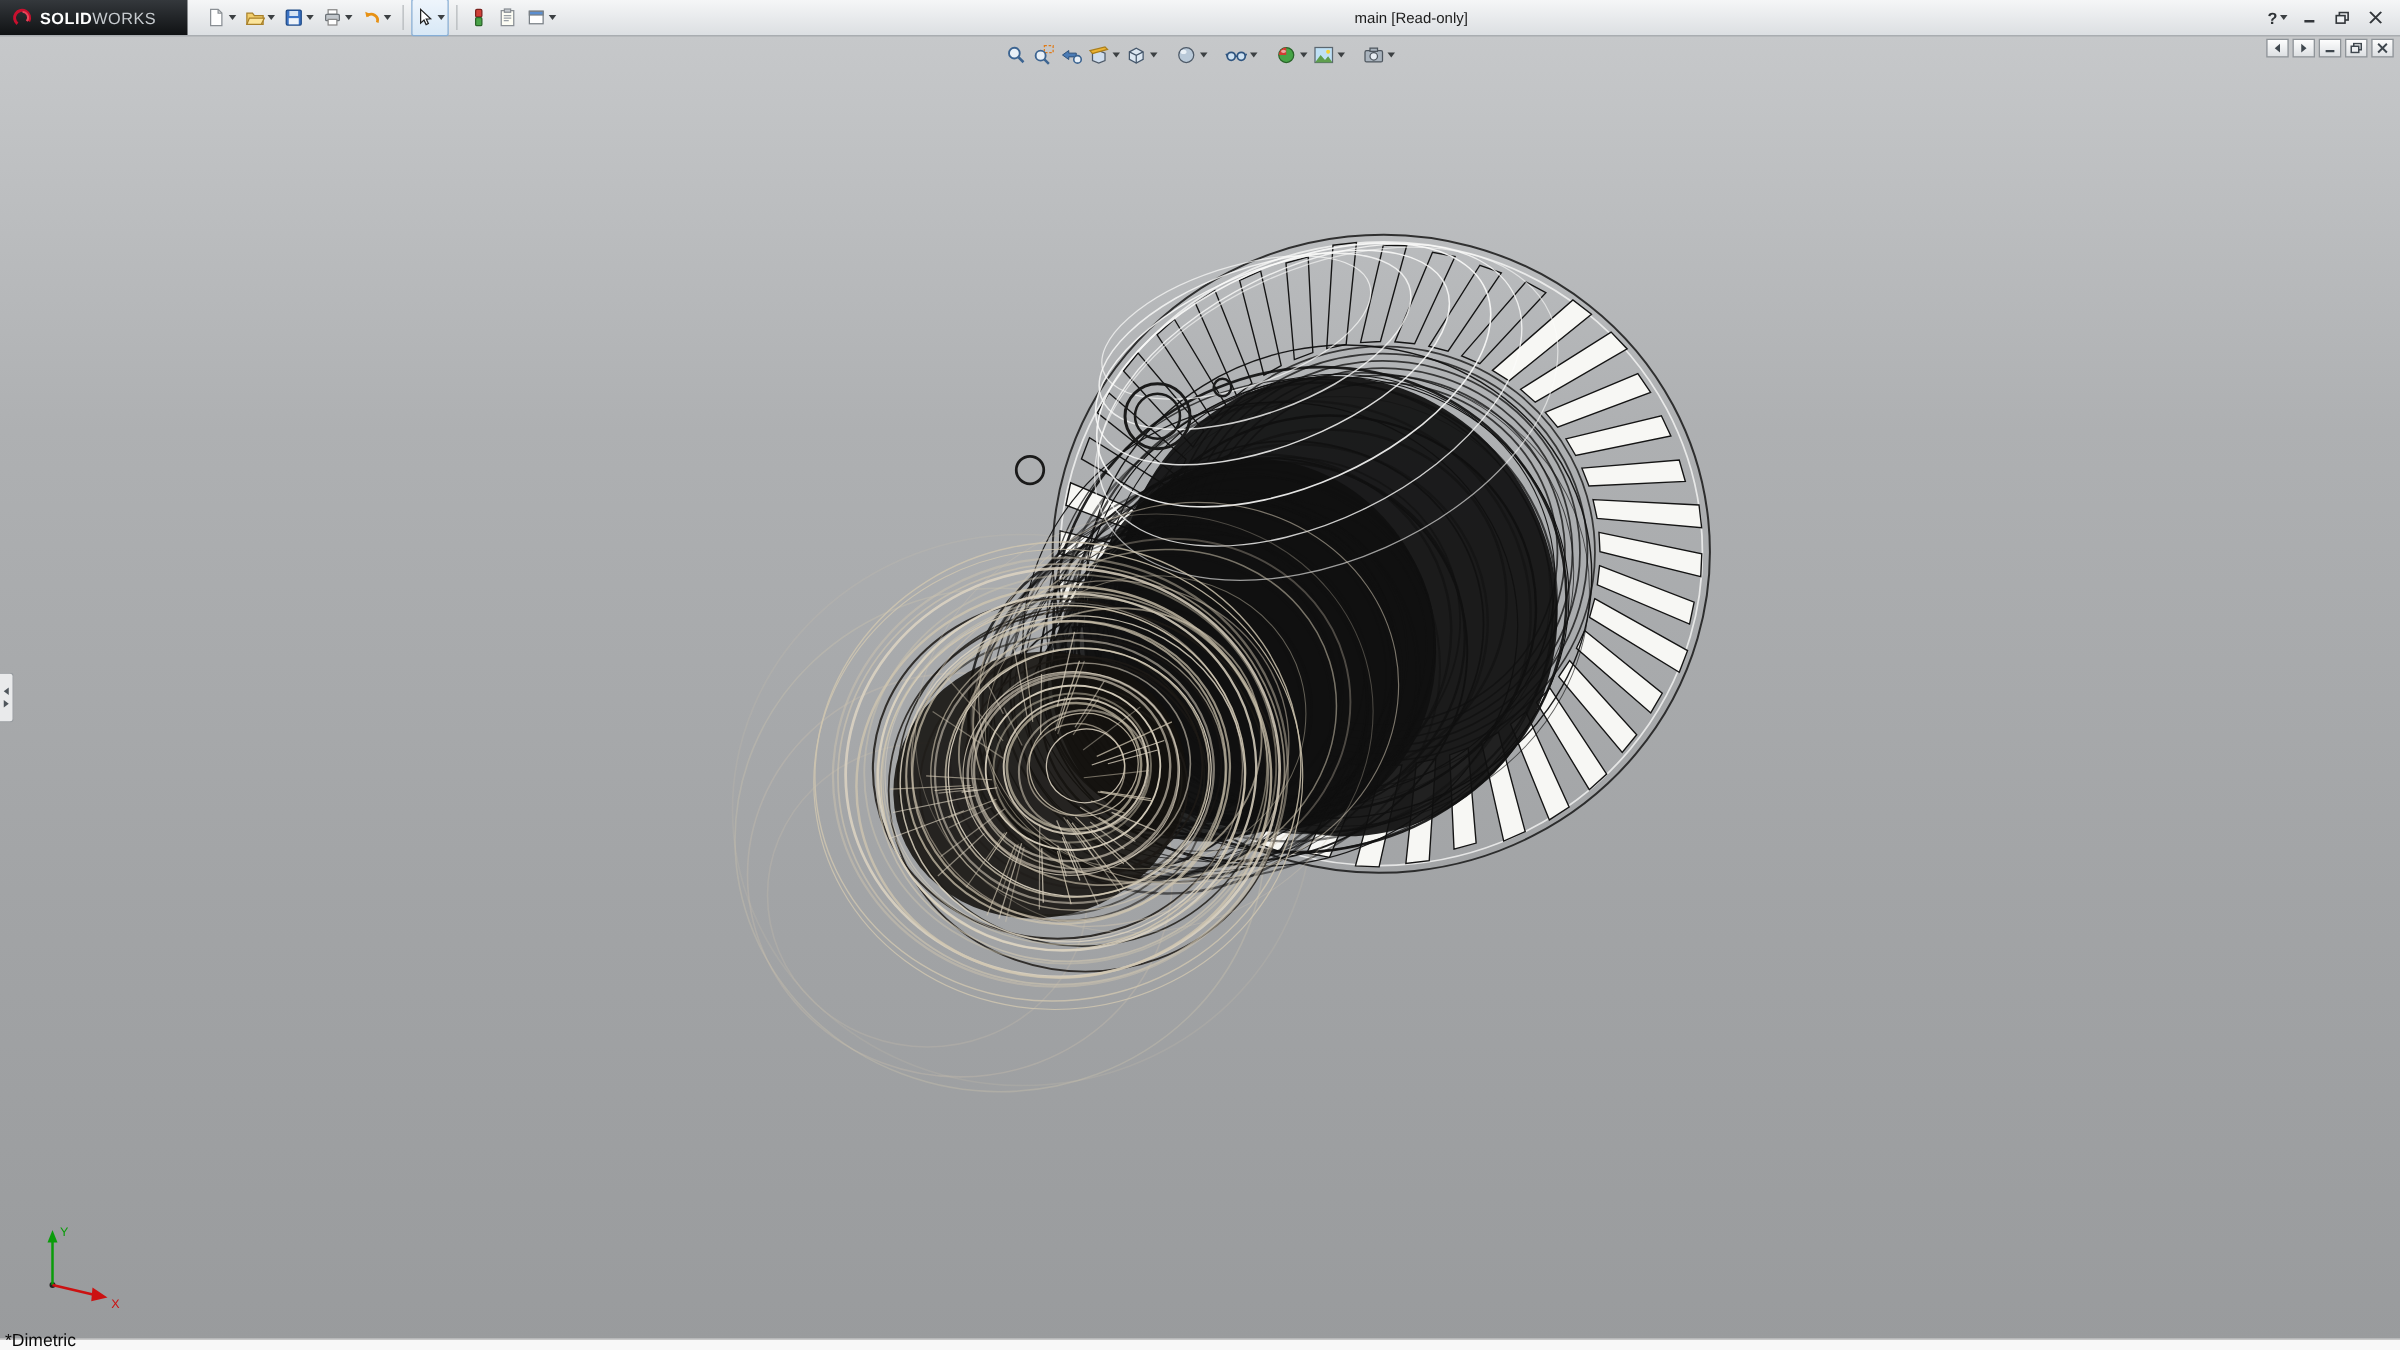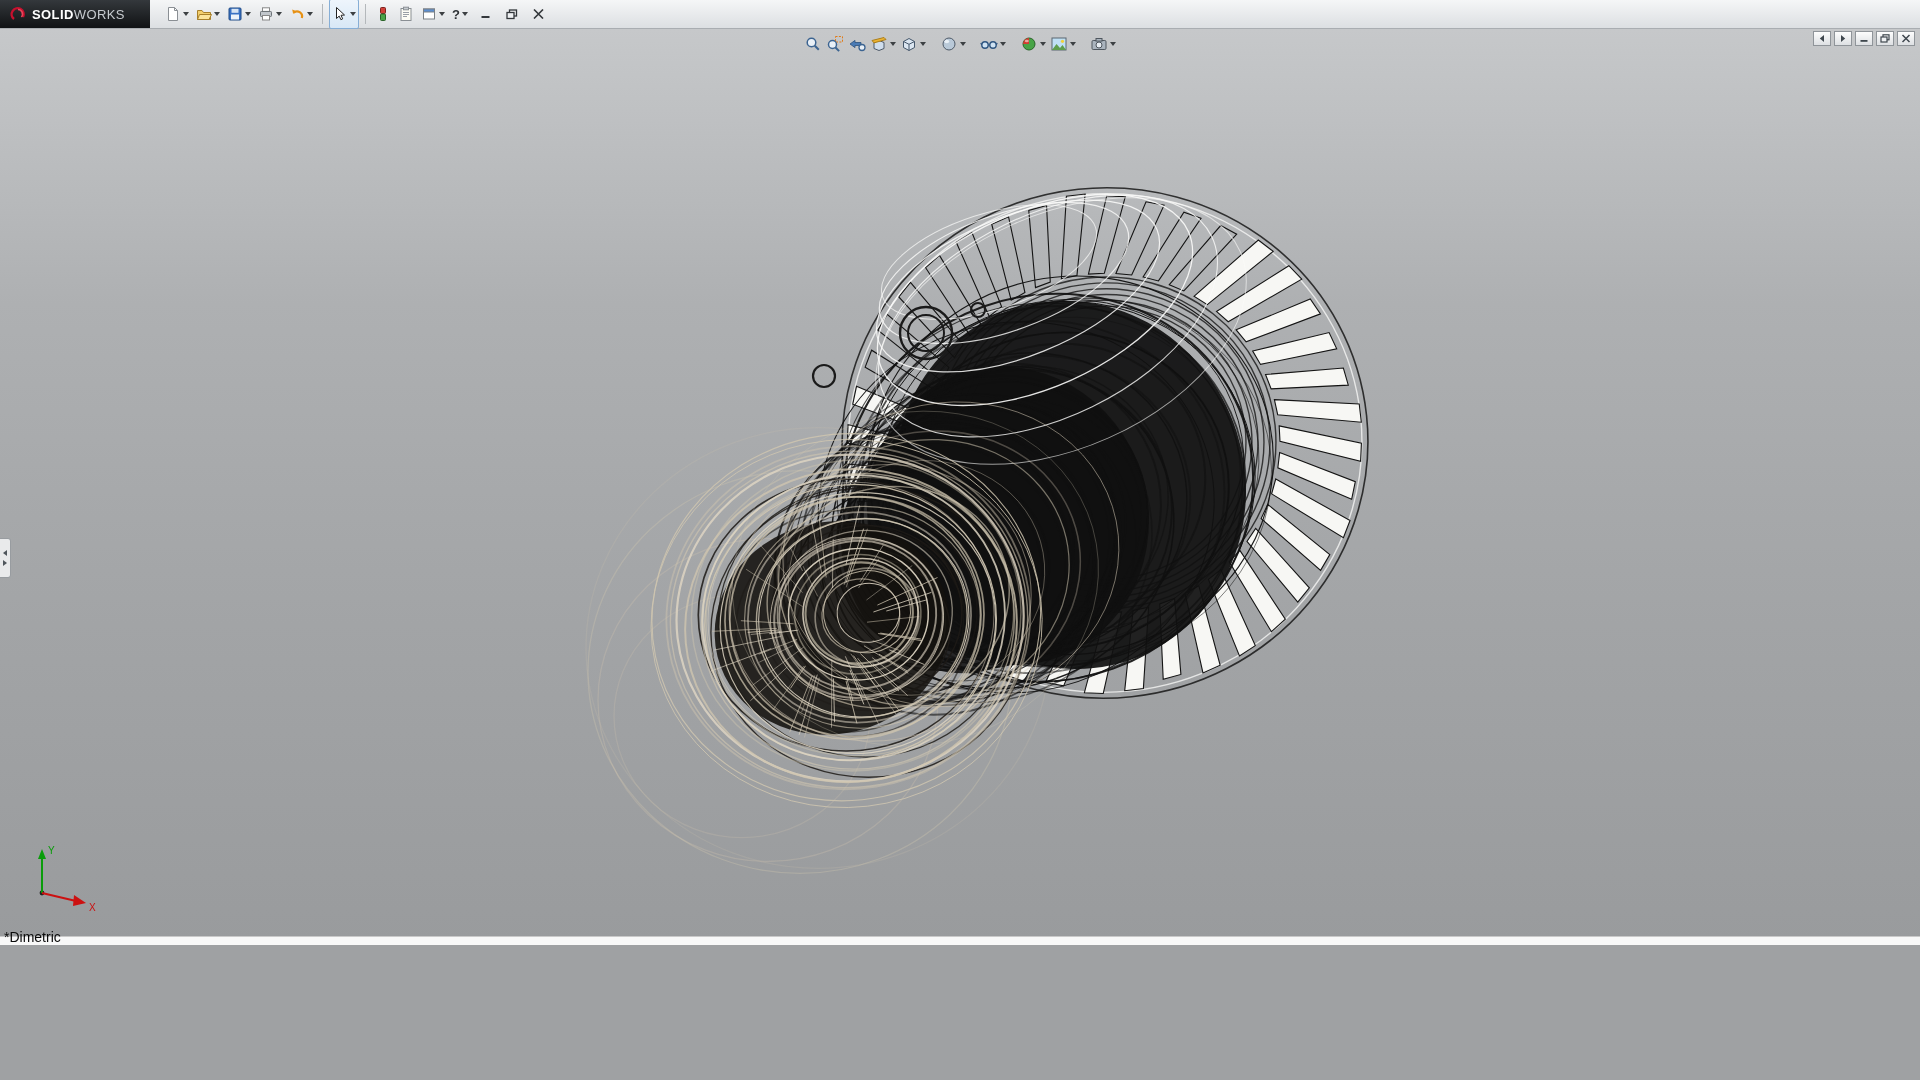--- a/index.html
+++ b/index.html
@@ -1,17 +1,17 @@
 <!DOCTYPE html>
 <html><head>
 <meta charset="utf-8">
 <style>
   html,body{margin:0;padding:0;}
   body{width:1920px;height:1080px;overflow:hidden;font-family:"Liberation Sans",sans-serif;background:#9fa1a3;}
-  #app{position:relative;width:1920px;height:945px;}
+  #app{position:relative;width:1920px;height:1080px;}
 
   
   .viewport{position:absolute;top:29px;left:0;right:0;bottom:0;z-index:0;
     background:linear-gradient(180deg,#c6c8ca 0%,#aeb0b2 30%,#a2a4a6 65%,#999b9d 100%);}
   .model{position:absolute;top:0;left:0;width:1920px;height:1080px;z-index:1;pointer-events:none;}
 
   
   .titlebar{position:absolute;top:0;left:0;right:0;height:29px;z-index:10;display:flex;align-items:center;
     background:linear-gradient(#f5f6f7,#dcdfe2);border-bottom:1px solid #a9adb1;box-sizing:border-box;}
   .logo{height:28px;width:150px;background:linear-gradient(#34383c,#101214);display:flex;align-items:center;gap:5px;padding:0 9px;box-sizing:border-box;flex:none;}
@@ -348,20 +348,21 @@
       </div>
       <div class="tb-btn">
         <svg class="i" viewBox="0 0 16 16">
             <rect x="2.5" y="3" width="11" height="10" fill="#fff" stroke="#7a8086"></rect>
             <rect x="2.5" y="3" width="11" height="3" fill="#5b8ed0" stroke="#7a8086"></rect>
           </svg>
         <span class="caret"></span>
       </div>
     </div>
 
+    <div class="title">main [Read-only]</div>
 
     <div class="win-controls">
       <div class="wc-btn">
         <span class="help-glyph">?</span>
         <span class="caret"></span>
       </div>
       <div class="wc-btn">
         <svg width="12" height="10" viewBox="0 0 12 10">
             <rect x="1.5" y="7" width="8" height="2" fill="#33373b"></rect>
           </svg>

